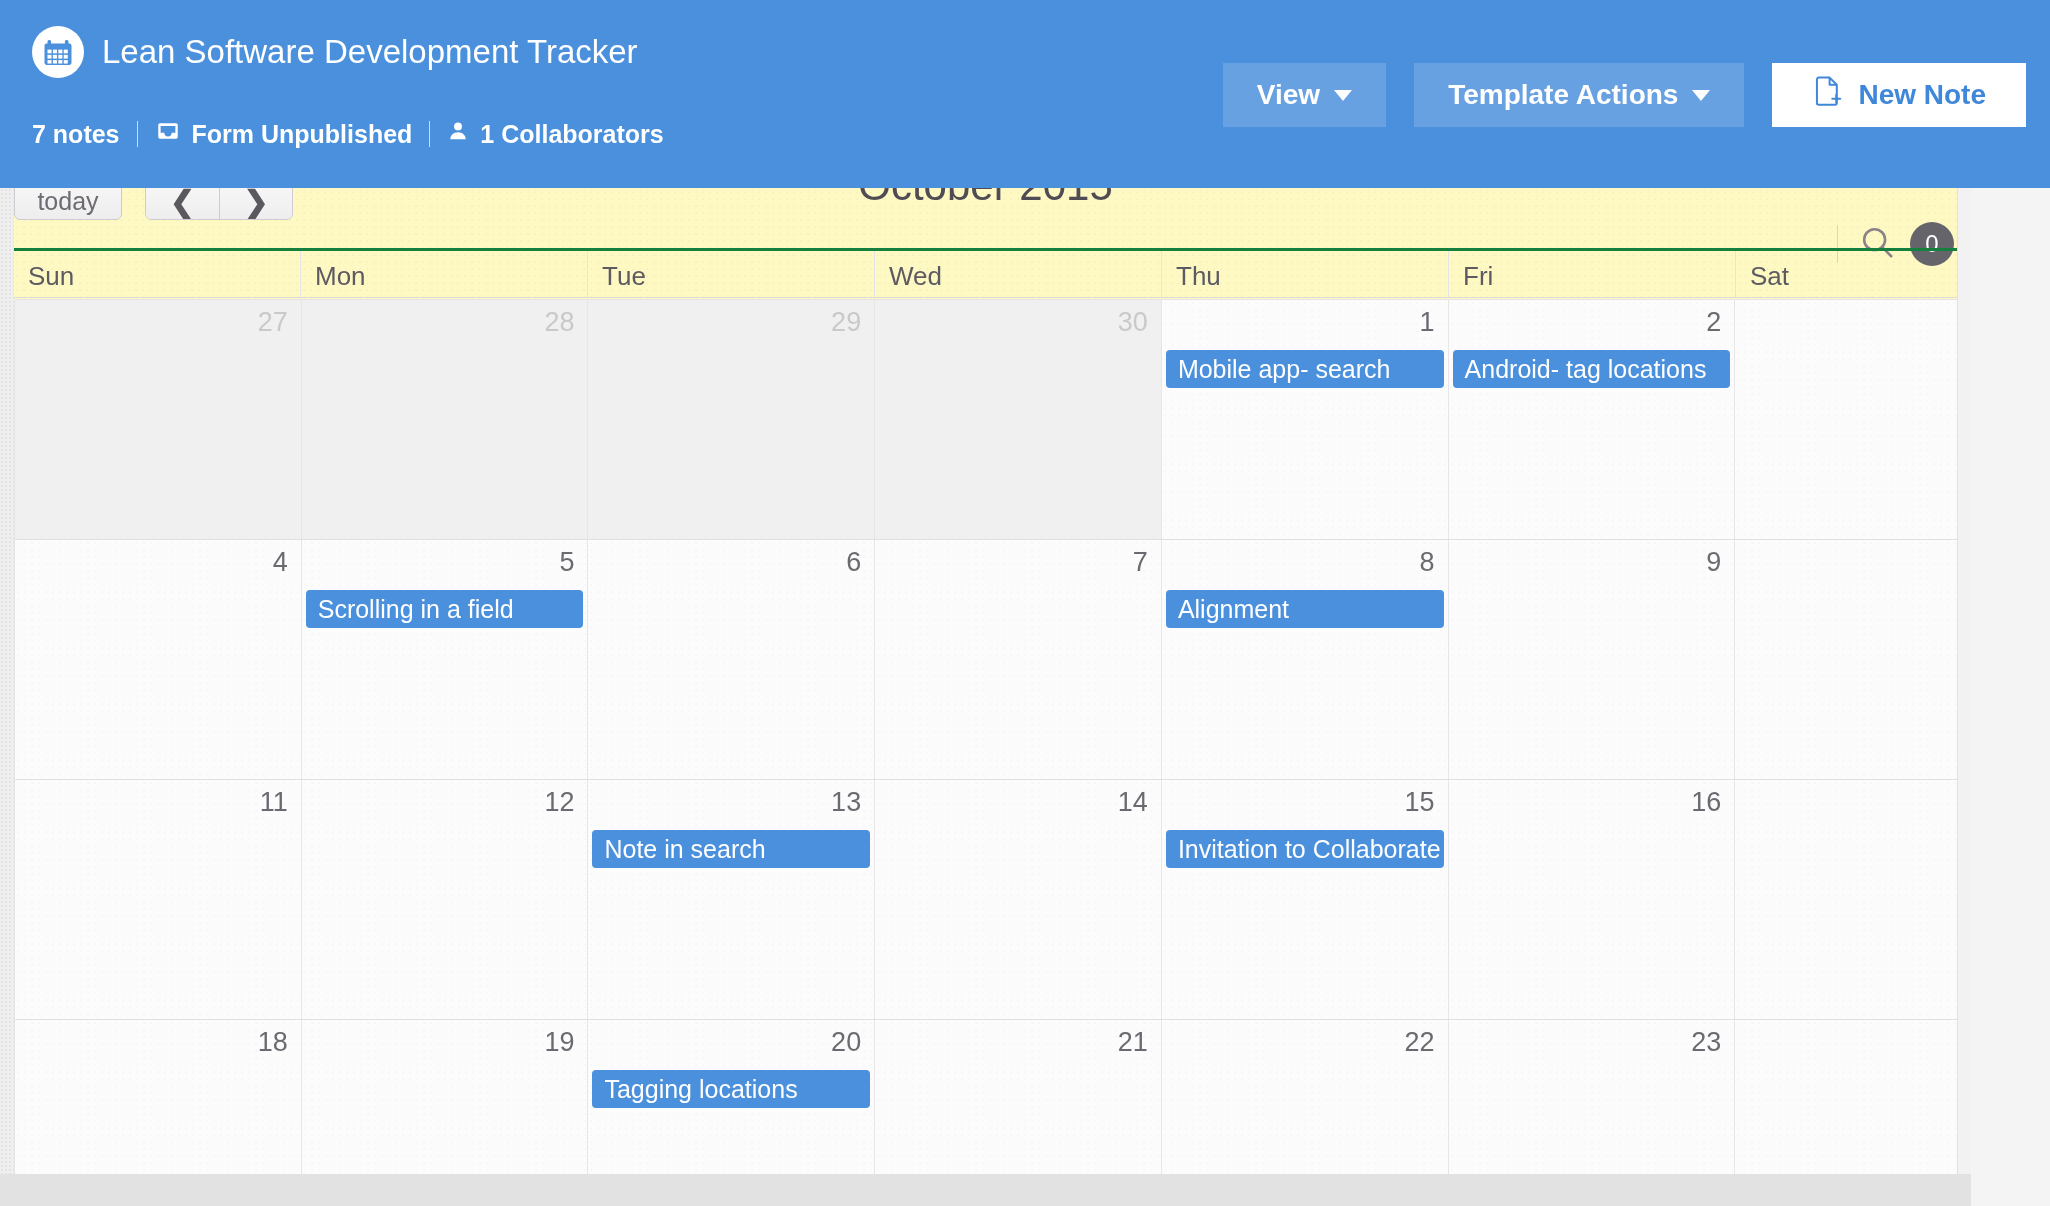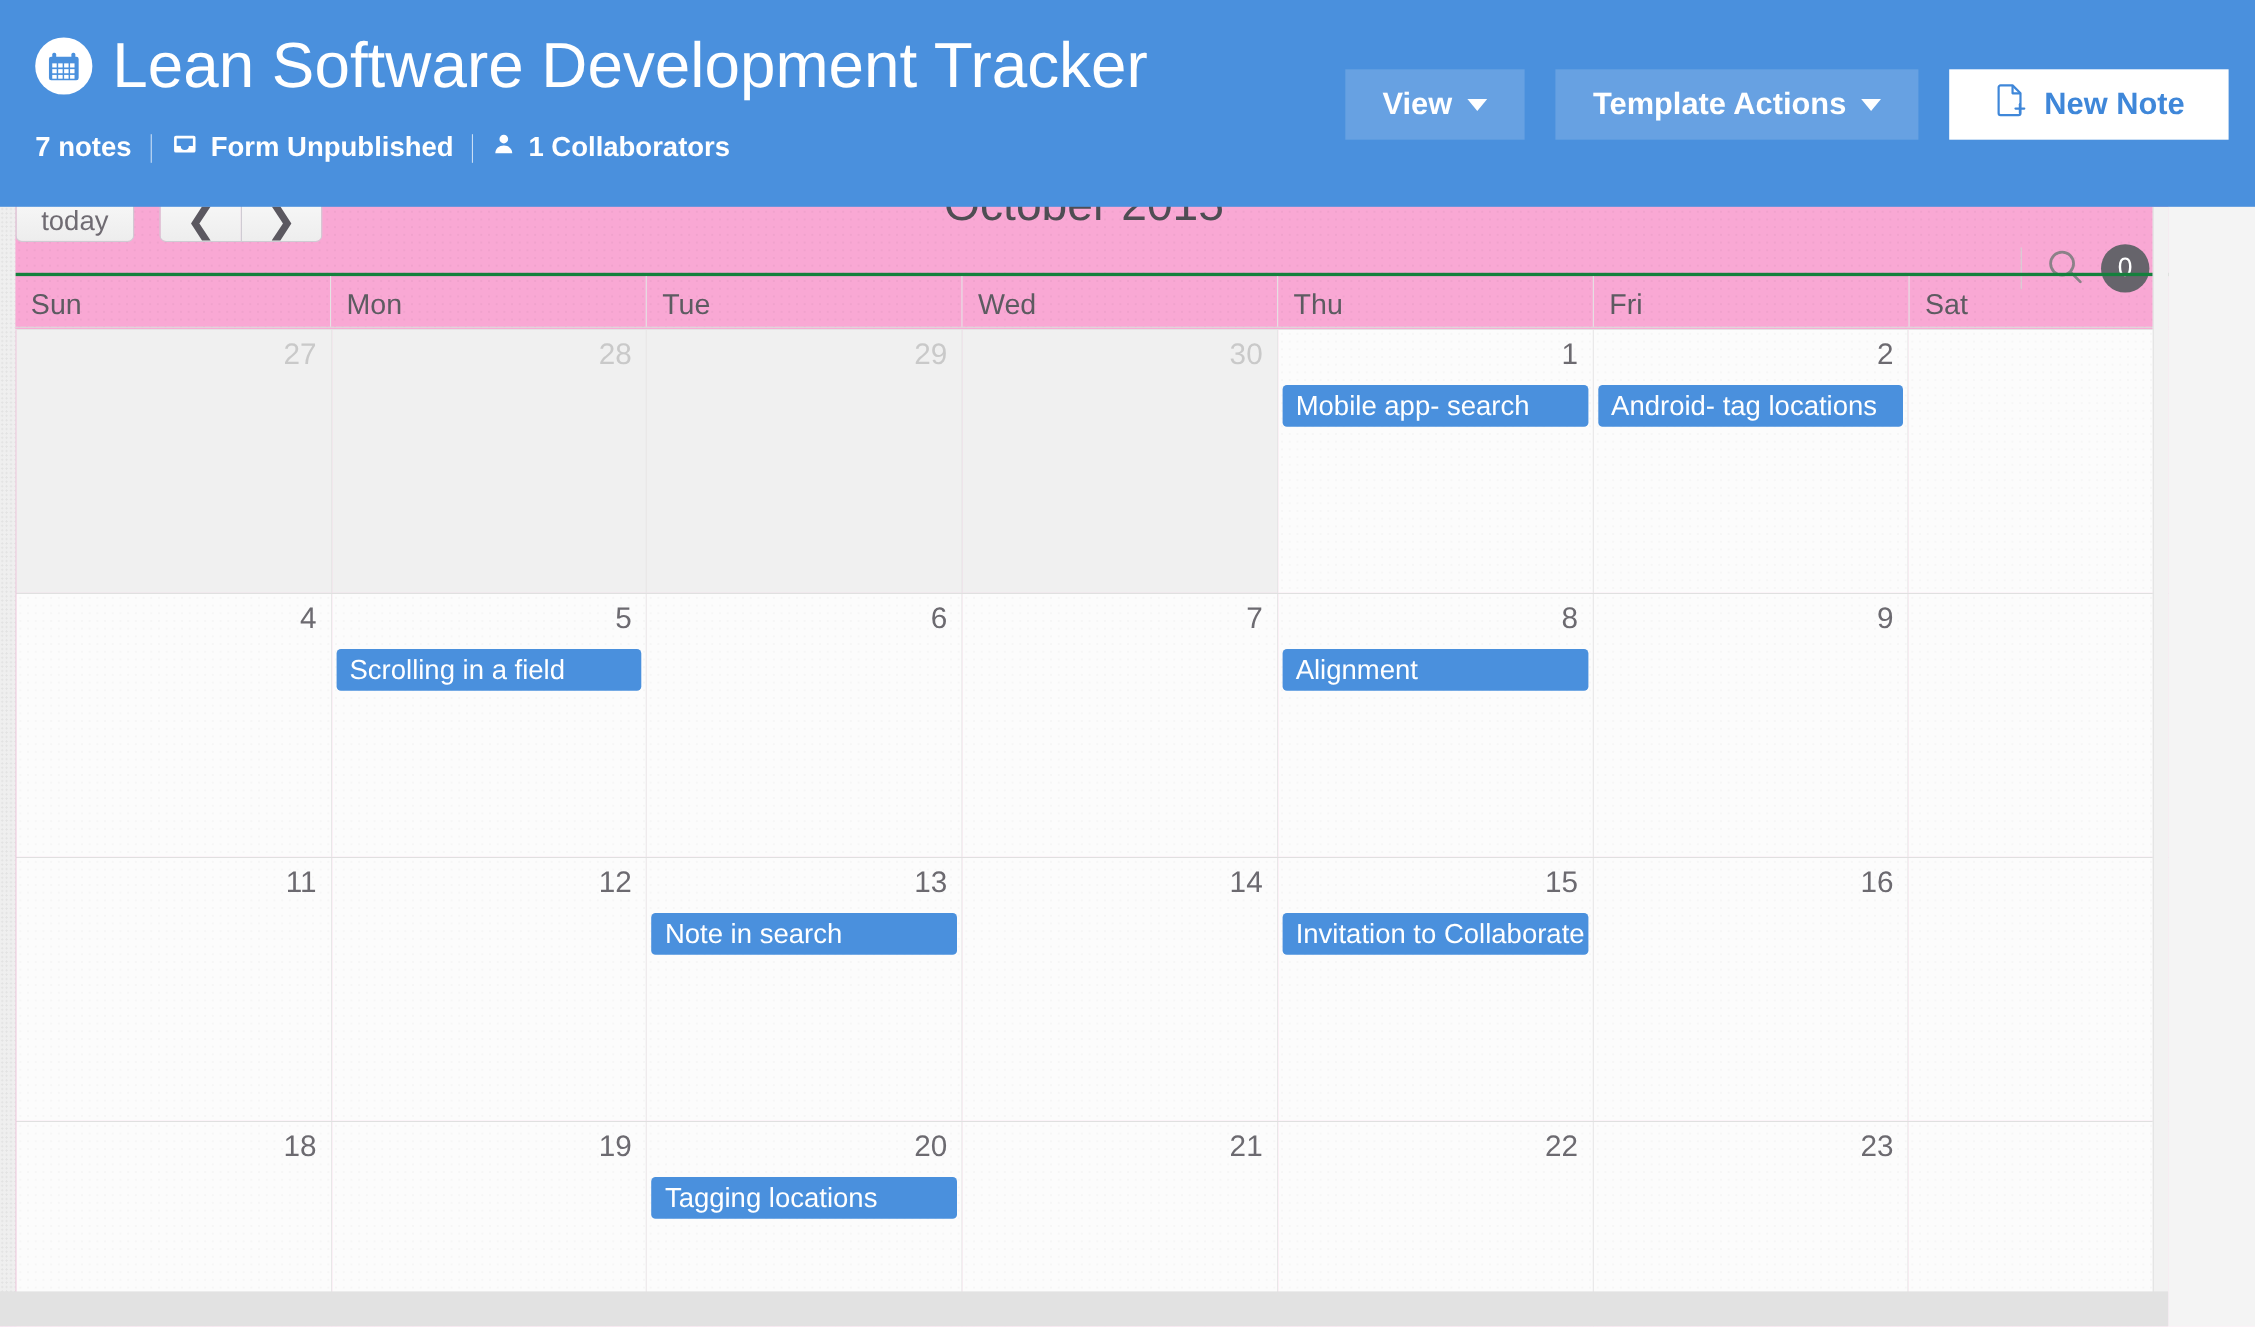--- a/index.html
+++ b/index.html
@@ -20,21 +20,21 @@
     background: #f4f4f4;
   }
 
   
   .cal-wrap {
     position: absolute;
     left: 0;
     top: 0;
     width: 1971px;
     height: 1206px;
-    background: #f9a8d4;
+    background: #fef9c3;
     overflow: hidden;
   }
 
   
   .cal-wrap::before {
     content: "";
     position: absolute;
     inset: 0;
     background-image: radial-gradient(rgba(0,0,0,0.035) 1px, transparent 1px);
     background-size: 7px 7px;
@@ -236,21 +236,21 @@
   }
   .brand-icon {
     width: 52px; height: 52px;
     border-radius: 50%;
     background: #ffffff;
     display: flex; align-items: center; justify-content: center;
     flex: none;
   }
   .brand-title {
     color: #ffffff;
-    font-size: 58px;
+    font-size: 33px;
     font-weight: 400;
     white-space: nowrap;
     text-align: center;
   }
 
   .meta {
     position: absolute;
     left: 32px;
     top: 118px;
     display: flex;

